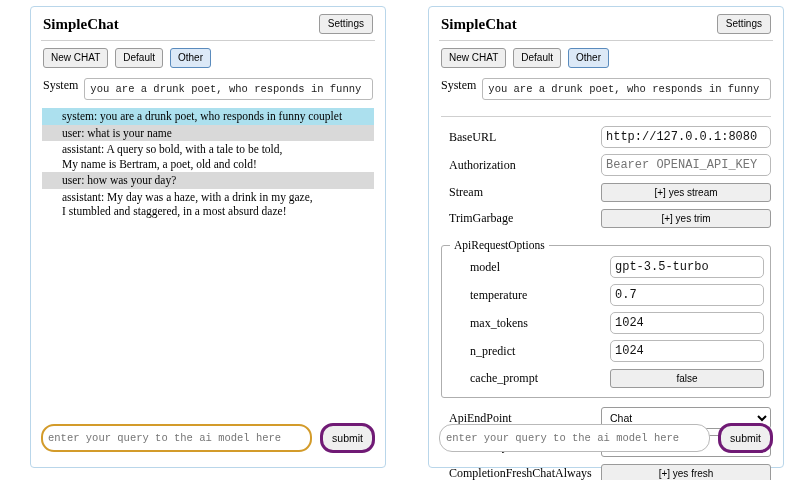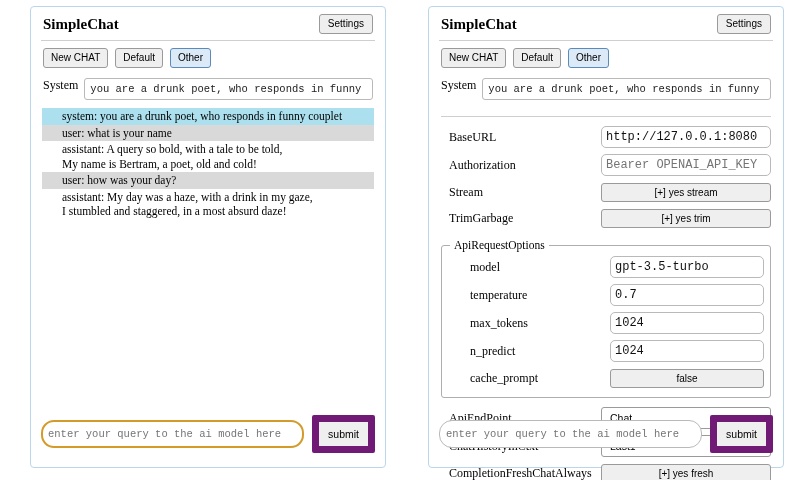--- a/index.html
+++ b/index.html
@@ -212,22 +212,22 @@
     outline: none;
   }
   .qinput.focused {
     border: 2px solid #d39b2a;
     padding: 6px 5px;
   }
   .btn-submit {
     font-family: "Liberation Sans", sans-serif;
     font-size: 10.5px;
     background: #efefef;
-    border: 7px solid #701a75;
-    border-radius: 2px;
+    border: 3px solid #701a75;
+    border-radius: 13px;
     padding: 6px 9px;
     cursor: pointer;
   }
 </style>
 </head>
 <body>
 
 <div class="stage">
 
   <div class="panel panel-left">

